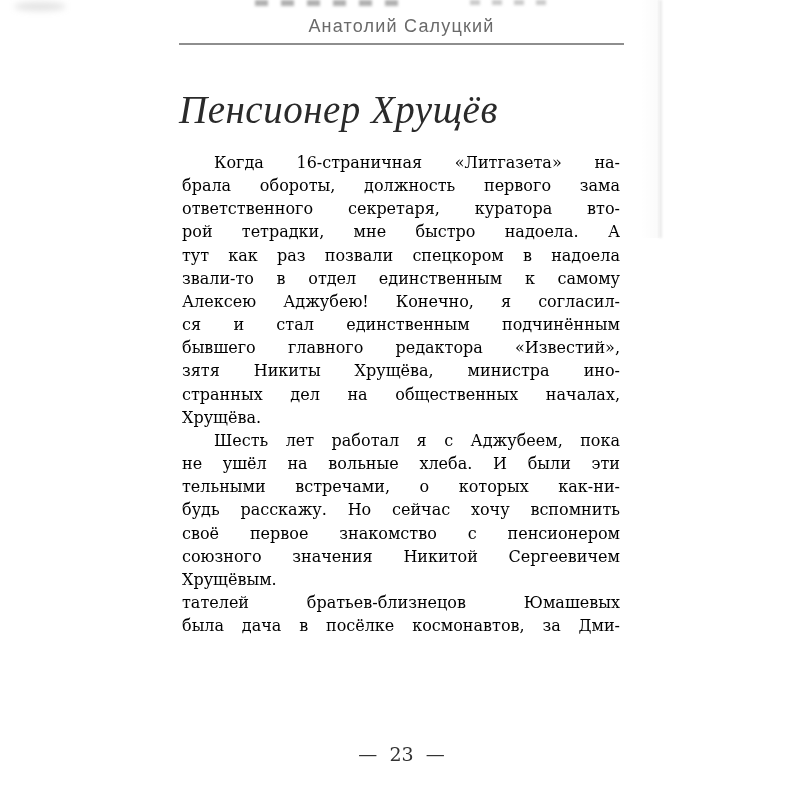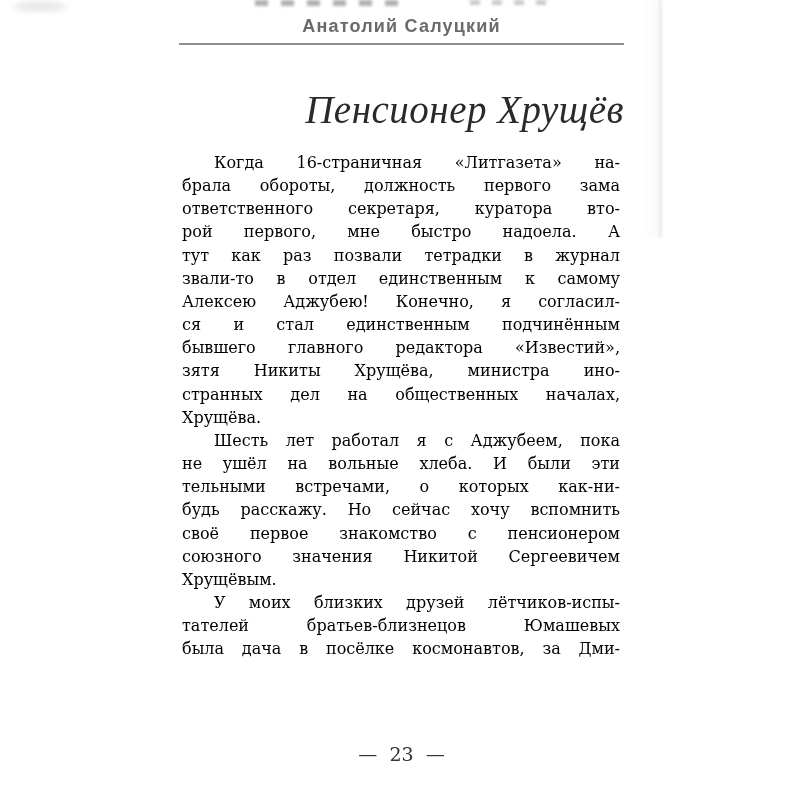--- a/index.html
+++ b/index.html
@@ -18,37 +18,37 @@
 
   
   .header-wrap {
     position: absolute; left: 179px; top: 0; width: 445px;
   }
   .author {
     margin-top: 15px;
     text-align: center;
     font-family: "Liberation Sans", sans-serif;
     font-size: 18px;
-    font-weight: 700;
+    font-weight: 400;
     letter-spacing: 1.2px;
     color: #6a6a6a;
     line-height: 22px;
   }
   .header-rule {
     margin-top: 6px;
     height: 2px;
     background: #8e8e8e;
     border: none;
   }
 
   
   .chapter-title {
     position: absolute; left: 179px; top: 84px; width: 445px;
     margin: 0;
-    text-align: right;
+    text-align: left;
     font-family: "Liberation Serif", serif;
     font-style: italic;
     font-weight: 400;
     font-size: 39px;
     line-height: 52px;
     letter-spacing: 0.5px;
     color: #2a2a2a;
   }
 
   
@@ -125,37 +125,36 @@
       <div class="author">Анатолий Салуцкий</div>
       <div class="header-rule"></div>
     </div>
 
     <h1 class="chapter-title">Пенсионер Хрущёв</h1>
 
     <div class="body-text" id="body-text">
         <div class="text-line first">Когда 16-страничная «Литгазета» на-</div>
         <div class="text-line">брала обороты, должность первого зама</div>
         <div class="text-line">ответственного секретаря, куратора вто-</div>
-        <div class="text-line">рой первого, мне быстро надоела. А</div>
-        <div class="text-line">тут как раз позвали тетрадки в журнал</div>
+        <div class="text-line">рой тетрадки, мне быстро надоела. А</div>
+        <div class="text-line">тут как раз позвали спецкором в надоела</div>
         <div class="text-line">звали-то в отдел единственным к самому</div>
         <div class="text-line">Алексею Аджубею! Конечно, я согласил-</div>
         <div class="text-line">ся и стал единственным подчинённым</div>
         <div class="text-line">бывшего главного редактора «Известий»,</div>
         <div class="text-line">зятя Никиты Хрущёва, министра ино-</div>
         <div class="text-line">странных дел на общественных началах,</div>
         <div class="text-line end">Хрущёва.</div>
         <div class="text-line first">Шесть лет работал я с Аджубеем, пока</div>
         <div class="text-line">не ушёл на вольные хлеба. И были эти</div>
         <div class="text-line">тельными встречами, о которых как-ни-</div>
         <div class="text-line">будь расскажу. Но сейчас хочу вспомнить</div>
         <div class="text-line">своё первое знакомство с пенсионером</div>
         <div class="text-line">союзного значения Никитой Сергеевичем</div>
         <div class="text-line end">Хрущёвым.</div>
-        <div class="text-line first">У моих близких друзей лётчиков-испы-</div>
         <div class="text-line">тателей братьев-близнецов Юмашевых</div>
         <div class="text-line">была дача в посёлке космонавтов, за Дми-</div>
       </div>
 
     <div class="page-number">—  23  —</div>
 
   </div>
 </div>
 
 </body></html>

